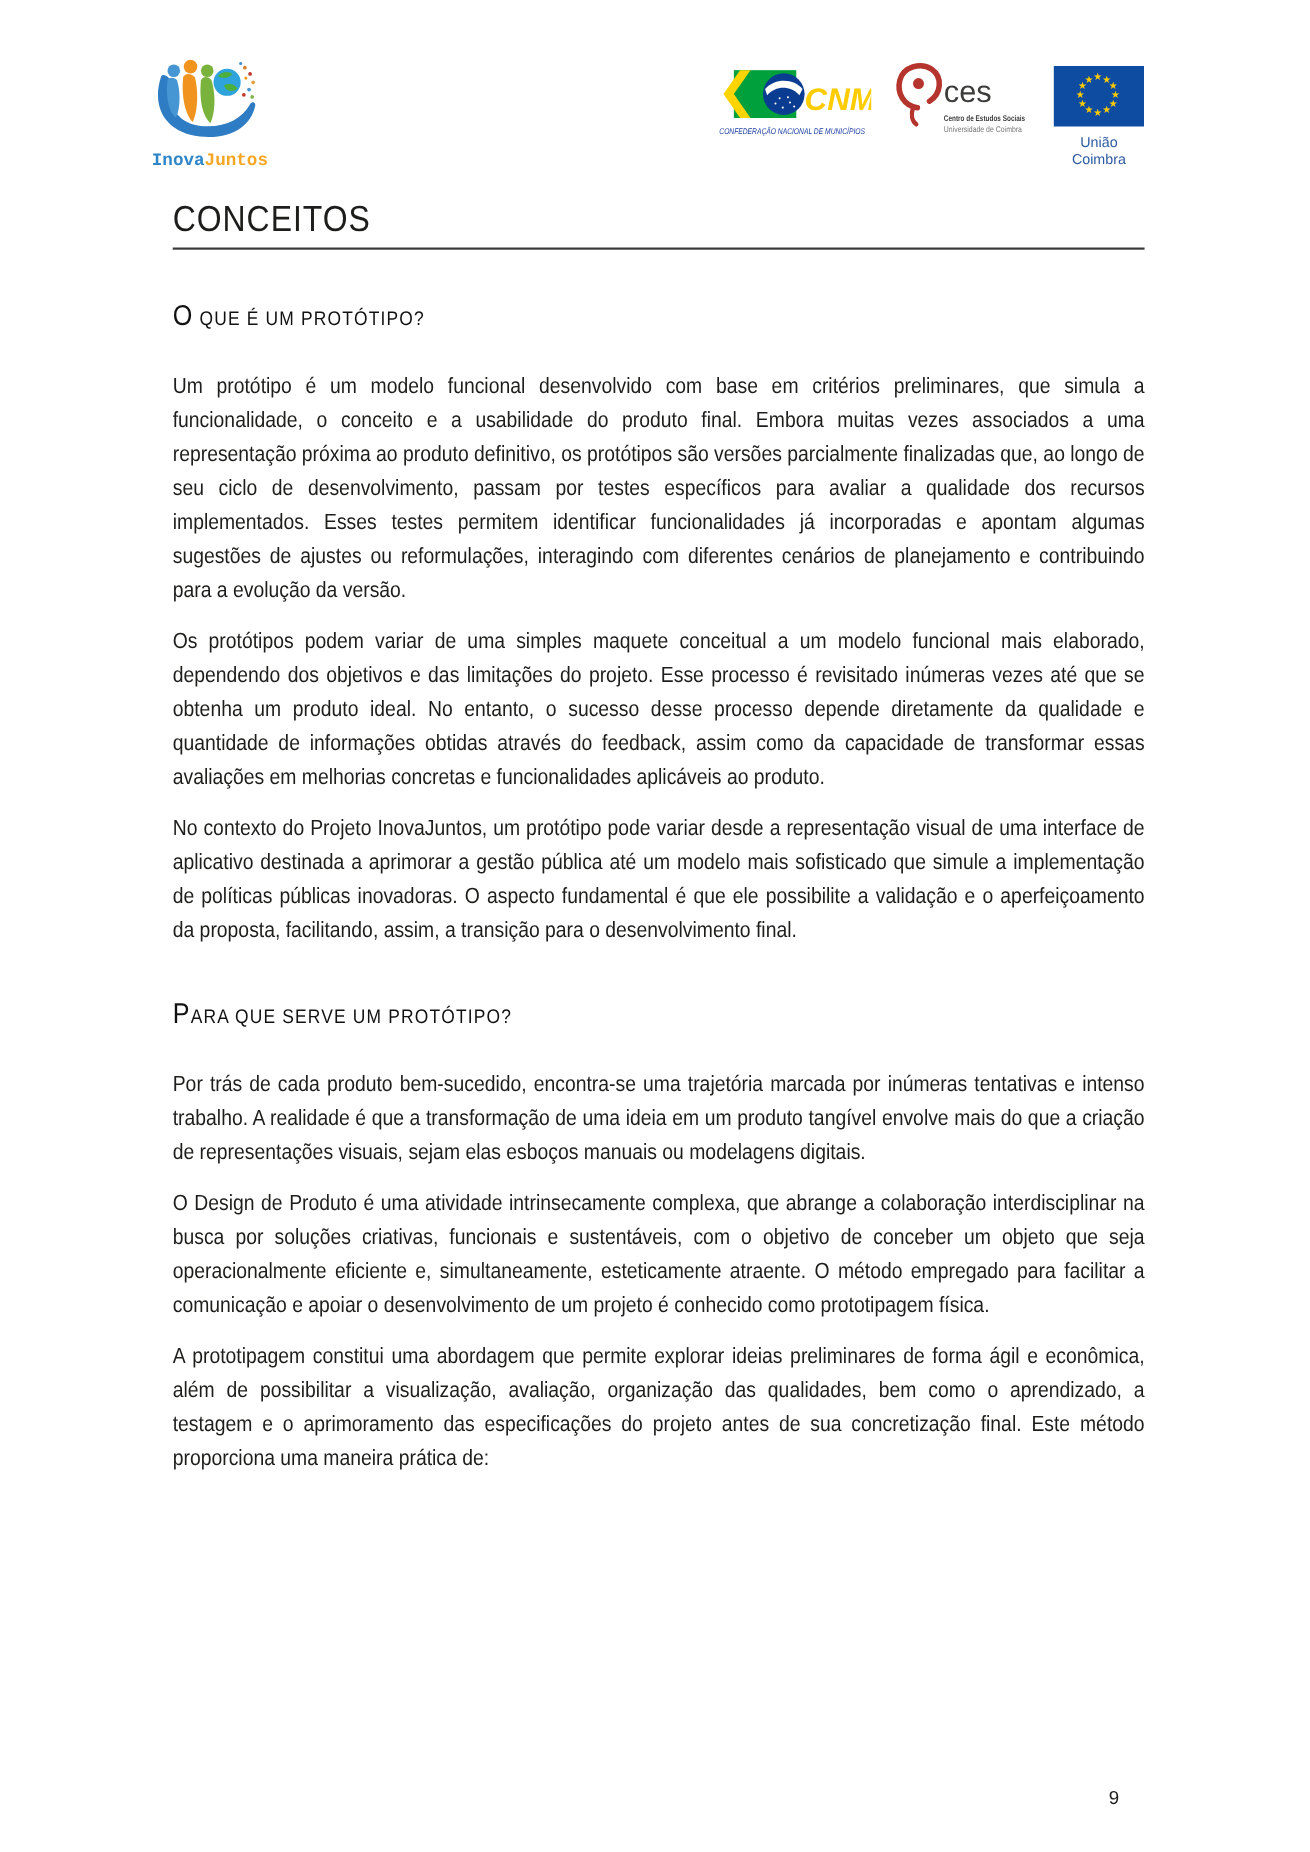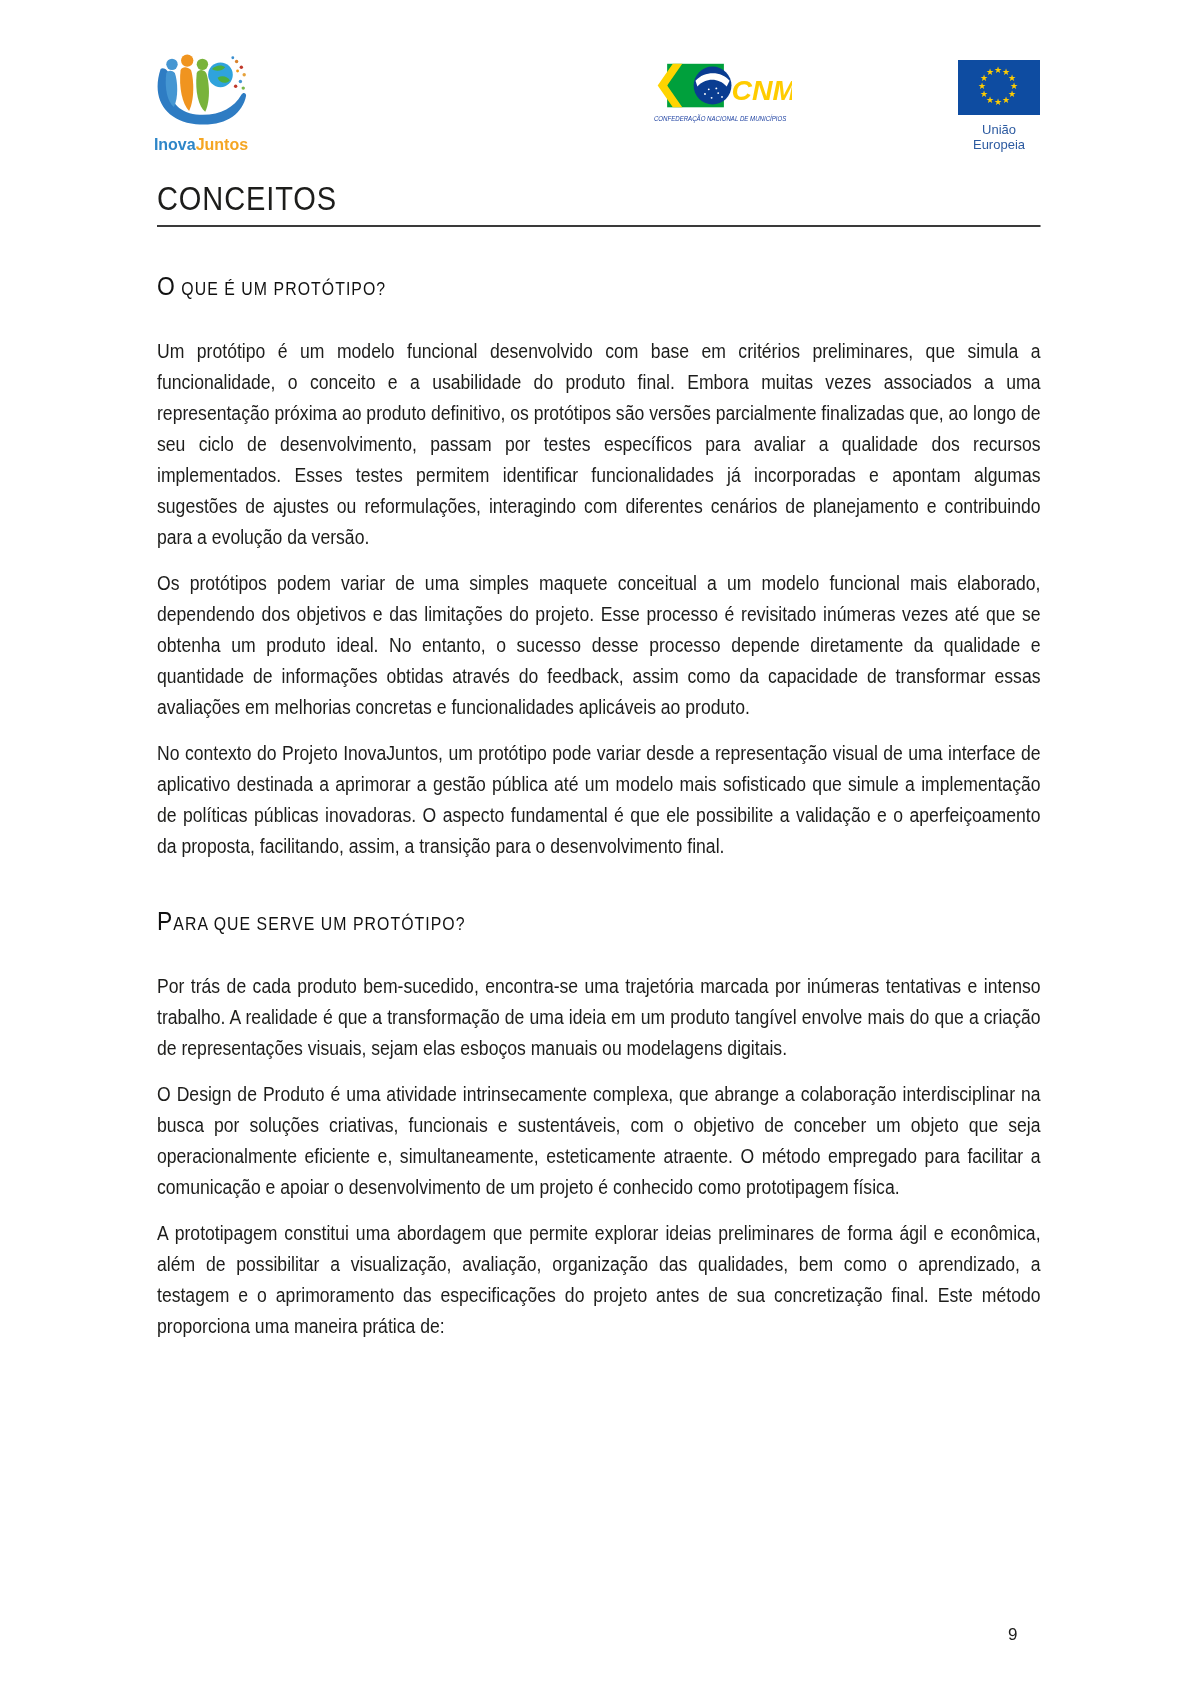--- a/index.html
+++ b/index.html
@@ -9,21 +9,21 @@
   .page {
     position: relative;
     width: 1191px;
     height: 1684px;
     background: #ffffff;
     overflow: hidden;
   }
 
   
   .logo-block { position: absolute; text-align: center; }
-  .logo-inova { left: 150px; top: 50px; width: 100px; }
+  .logo-inova { left: 136px; top: 50px; width: 100px; font-family: Liberation Mono, monospace; }
   .inova-wordmark { font-weight: bold; font-size: 16px; letter-spacing: 0; margin-top: 2px; margin-left: 2px; }
   .inova-wordmark .w1 { color: #2e86c8; }
   .inova-wordmark .w2 { color: #f5a623; }
 
   .logo-cnm { left: 652px; top: 60px; width: 140px; }
   .logo-ces { left: 810px; top: 54px; width: 125px; }
 
   .logo-eu { left: 957px; top: 60px; width: 84px; text-align: center; }
   .eu-flag { position: relative; width: 82px; height: 55px; background: #0e4ca1; margin: 0 auto; }
   .eu-star { position: absolute; color: #ffcc00; font-size: 9px; line-height: 9px; width: 10px; text-align: center; }
@@ -123,37 +123,47 @@
       <circle cx="63" cy="40" r="1" fill="#ffffff"></circle>
       <circle cx="70" cy="35" r="1" fill="#ffffff"></circle>
       <circle cx="60" cy="31" r="1" fill="#ffffff"></circle>
       <circle cx="68" cy="30" r="1" fill="#ffffff"></circle>
       <circle cx="74" cy="39" r="1" fill="#ffffff"></circle>
       <text x="84" y="42" font-size="30" font-weight="bold" font-style="italic" fill="#ffcc00">CNM</text>
       <text x="2" y="65" font-size="8" font-style="italic" fill="#1b3fa0" textLength="140" lengthAdjust="spacingAndGlyphs">CONFEDERAÇÃO NACIONAL DE MUNICÍPIOS</text>
     </svg>
   </div>
 
+  <div class="logo-block logo-ces">
+    <svg width="125" height="72" viewBox="0 0 125 72">
+      <path d="M24,44 C12,42 5,31 8,19 C11,7 27,2 37,9 C47,16 46,31 35,38" fill="none" stroke="#b5342d" stroke-width="5" stroke-linecap="round"></path>
+      <circle cx="25" cy="22" r="5" fill="#b5342d"></circle>
+      <path d="M20,44 C18,50 19,56 23,59" fill="none" stroke="#b5342d" stroke-width="4" stroke-linecap="round"></path>
+      <text x="48" y="39" font-size="28" fill="#3c3c3b">ces</text>
+      <text x="48" y="56" font-size="7.5" font-weight="bold" fill="#3c3c3b" textLength="74" lengthAdjust="spacingAndGlyphs">Centro de Estudos Sociais</text>
+      <text x="48" y="66" font-size="7.5" fill="#777777" textLength="71" lengthAdjust="spacingAndGlyphs">Universidade de Coimbra</text>
+    </svg>
+  </div>
 
   <div class="logo-block logo-eu">
     <div class="eu-flag">
       <span class="eu-star" style="left:35px; top:6px;">★</span>
       <span class="eu-star" style="left:43px; top:8px;">★</span>
       <span class="eu-star" style="left:49px; top:14px;">★</span>
       <span class="eu-star" style="left:51px; top:22px;">★</span>
       <span class="eu-star" style="left:49px; top:30px;">★</span>
       <span class="eu-star" style="left:43px; top:36px;">★</span>
       <span class="eu-star" style="left:35px; top:38px;">★</span>
       <span class="eu-star" style="left:27px; top:36px;">★</span>
       <span class="eu-star" style="left:21px; top:30px;">★</span>
       <span class="eu-star" style="left:19px; top:22px;">★</span>
       <span class="eu-star" style="left:21px; top:14px;">★</span>
       <span class="eu-star" style="left:27px; top:8px;">★</span>
     </div>
-    <div class="eu-caption">União Europeia</div>
+    <div class="eu-caption">União Coimbra</div>
   </div>
 
   <div class="content">
     <div class="condense">
       <h1 class="doc-title">CONCEITOS</h1>
       <div class="title-rule"></div>
 
       <h2 class="sc-heading">O QUE É UM PROTÓTIPO?</h2>
       <p class="doc-par">Um protótipo é um modelo funcional desenvolvido com base em critérios preliminares, que simula a funcionalidade, o conceito e a usabilidade do produto final. Embora muitas vezes associados a uma representação próxima ao produto definitivo, os protótipos são versões parcialmente finalizadas que, ao longo de seu ciclo de desenvolvimento, passam por testes específicos para avaliar a qualidade dos recursos implementados. Esses testes permitem identificar funcionalidades já incorporadas e apontam algumas sugestões de ajustes ou reformulações, interagindo com diferentes cenários de planejamento e contribuindo para a evolução da versão.</p>
       <p class="doc-par">Os protótipos podem variar de uma simples maquete conceitual a um modelo funcional mais elaborado, dependendo dos objetivos e das limitações do projeto. Esse processo é revisitado inúmeras vezes até que se obtenha um produto ideal. No entanto, o sucesso desse processo depende diretamente da qualidade e quantidade de informações obtidas através do feedback, assim como da capacidade de transformar essas avaliações em melhorias concretas e funcionalidades aplicáveis ao produto.</p>

